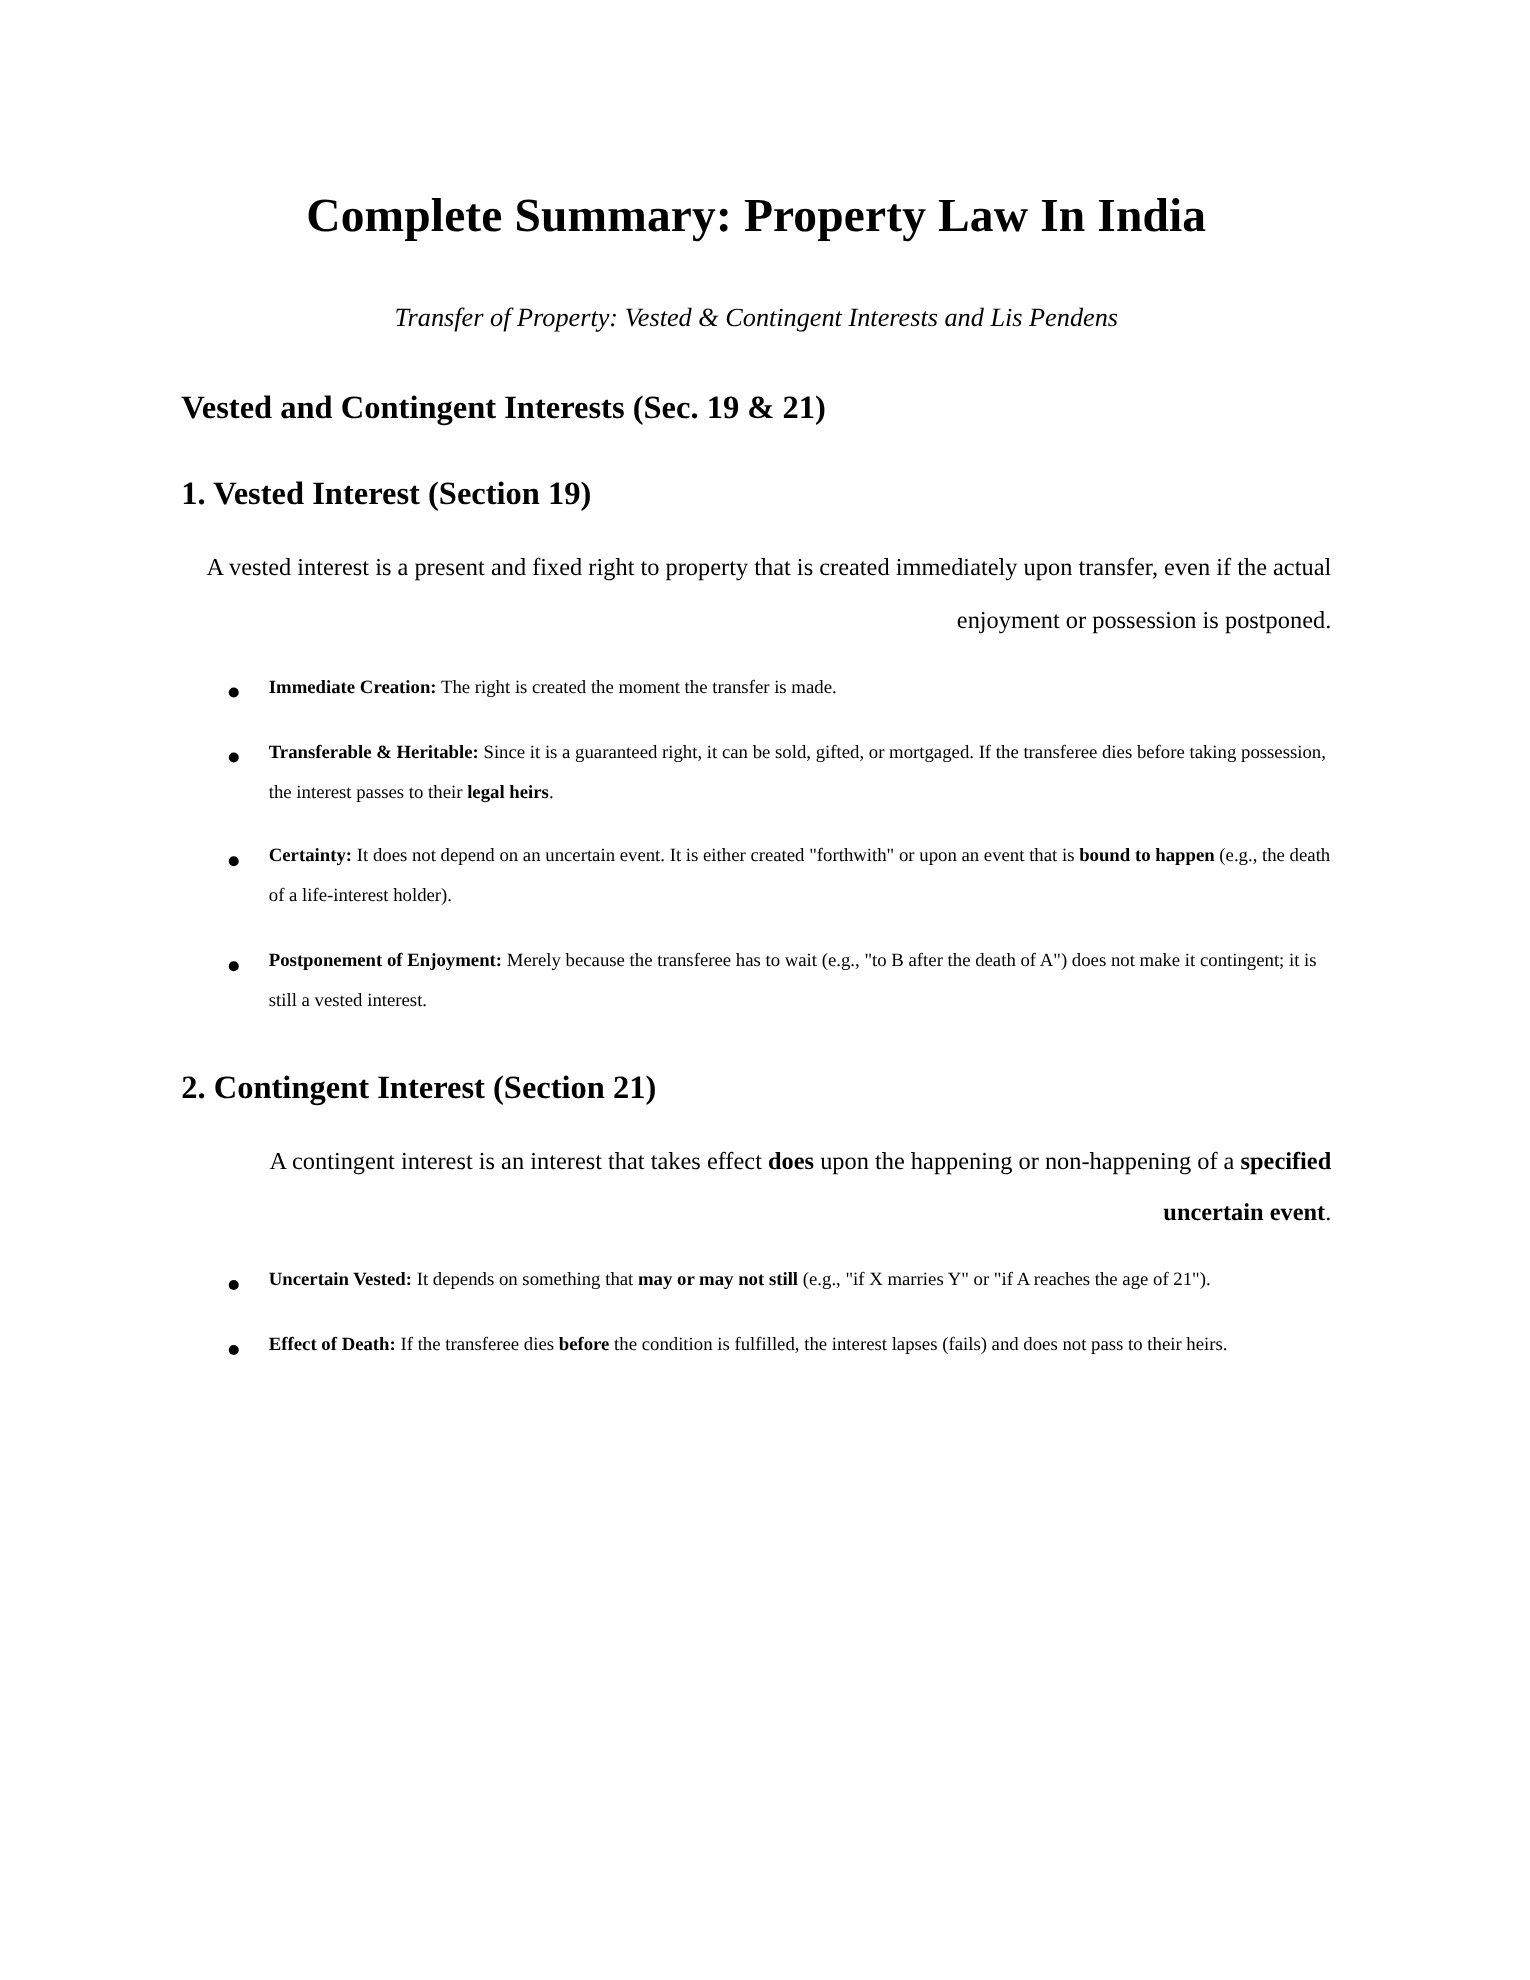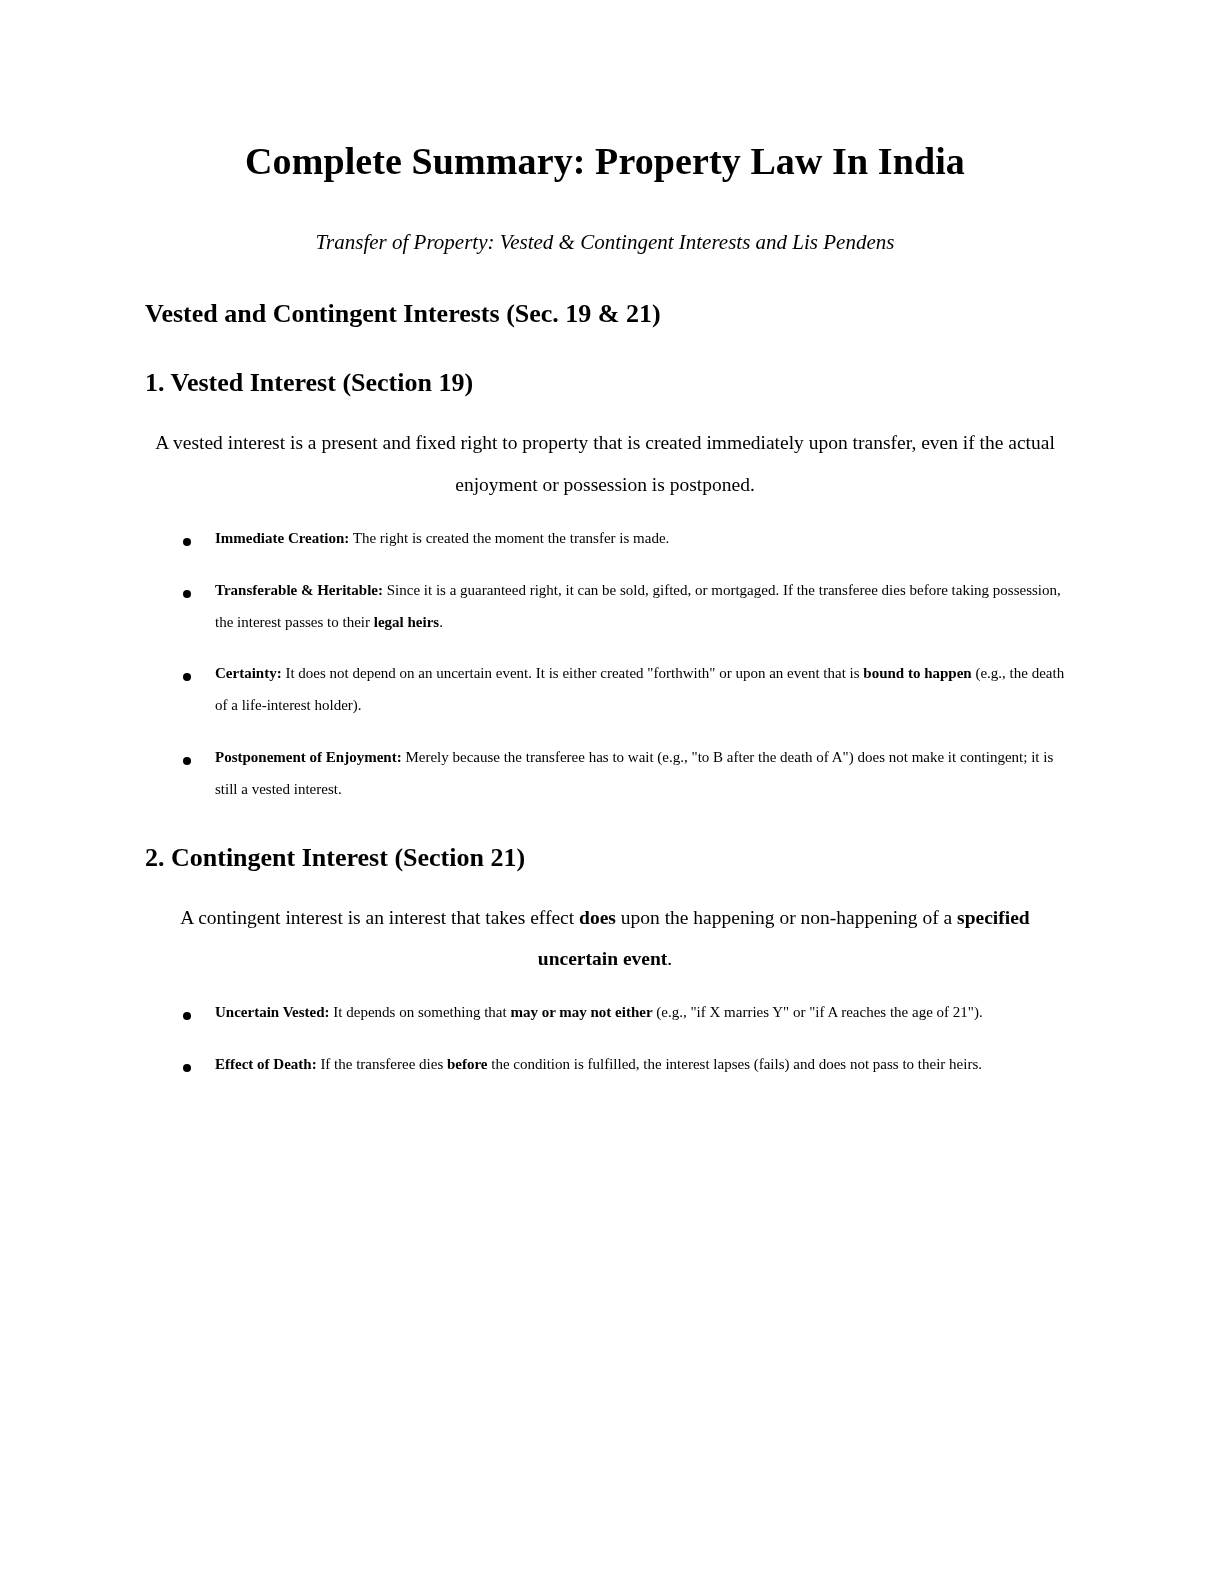--- a/index.html
+++ b/index.html
@@ -19,21 +19,21 @@
     min-height: 1584px;
     margin: 0 auto;
     background: #ffffff;
     box-sizing: border-box;
     padding: 0;
     overflow: hidden;
   }
   .content {
     position: absolute;
     left: 145px;
-    top: 0;
+    top: 12px;
     width: 920px;
   }
   .doc-title {
     font-size: 38px;
     font-weight: 700;
     text-align: center;
     line-height: 1.18;
     margin: 0;
     padding-top: 139px;
     letter-spacing: 0.1px;
@@ -56,21 +56,21 @@
   }
   .section-head.sub {
     padding-top: 34px;
   }
   .para {
     font-size: 19.5px;
     font-weight: 400;
     line-height: 2.12;
     margin: 0;
     padding-top: 22px;
-    text-align: center;
+    text-align: right;
   }
   ul.bullets {
     list-style: none;
     margin: 0;
     padding: 18px 0 0 0;
   }
   ul.bullets li {
     position: relative;
     font-size: 15px;
     line-height: 2.12;
@@ -126,21 +126,21 @@
       </li>
     </ul>
 
     <h4 class="section-head sub">2. Contingent Interest (Section 21)</h4>
 
     <p class="para"><span>A contingent interest is an interest that takes effect </span><b>does</b><span> upon the happening or non-happening of a </span><b>specified uncertain event</b><span>.</span></p>
 
     <ul class="bullets">
       <li>
         <span class="dot"></span>
-        <b>Uncertain Vested:</b><span> It depends on something that </span><b>may or may not either</b><span> (e.g., "if X marries Y" or "if A reaches the age of 21").</span>
+        <b>Uncertain Vested:</b><span> It depends on something that </span><b>may or may not still</b><span> (e.g., "if X marries Y" or "if A reaches the age of 21").</span>
       </li>
       <li>
         <span class="dot"></span>
         <b>Effect of Death:</b><span> If the transferee dies </span><b>before</b><span> the condition is fulfilled, the interest lapses (fails) and does not pass to their heirs.</span>
       </li>
     </ul>
 
   </div>
 </div>
 

